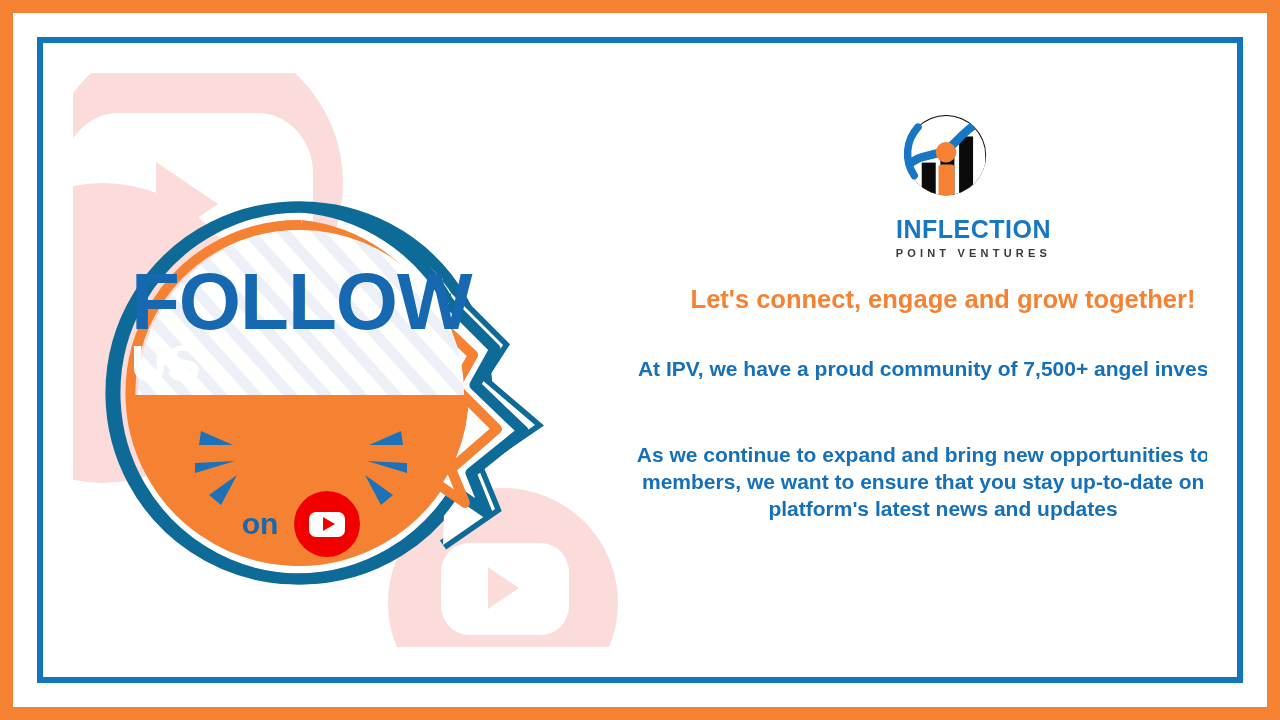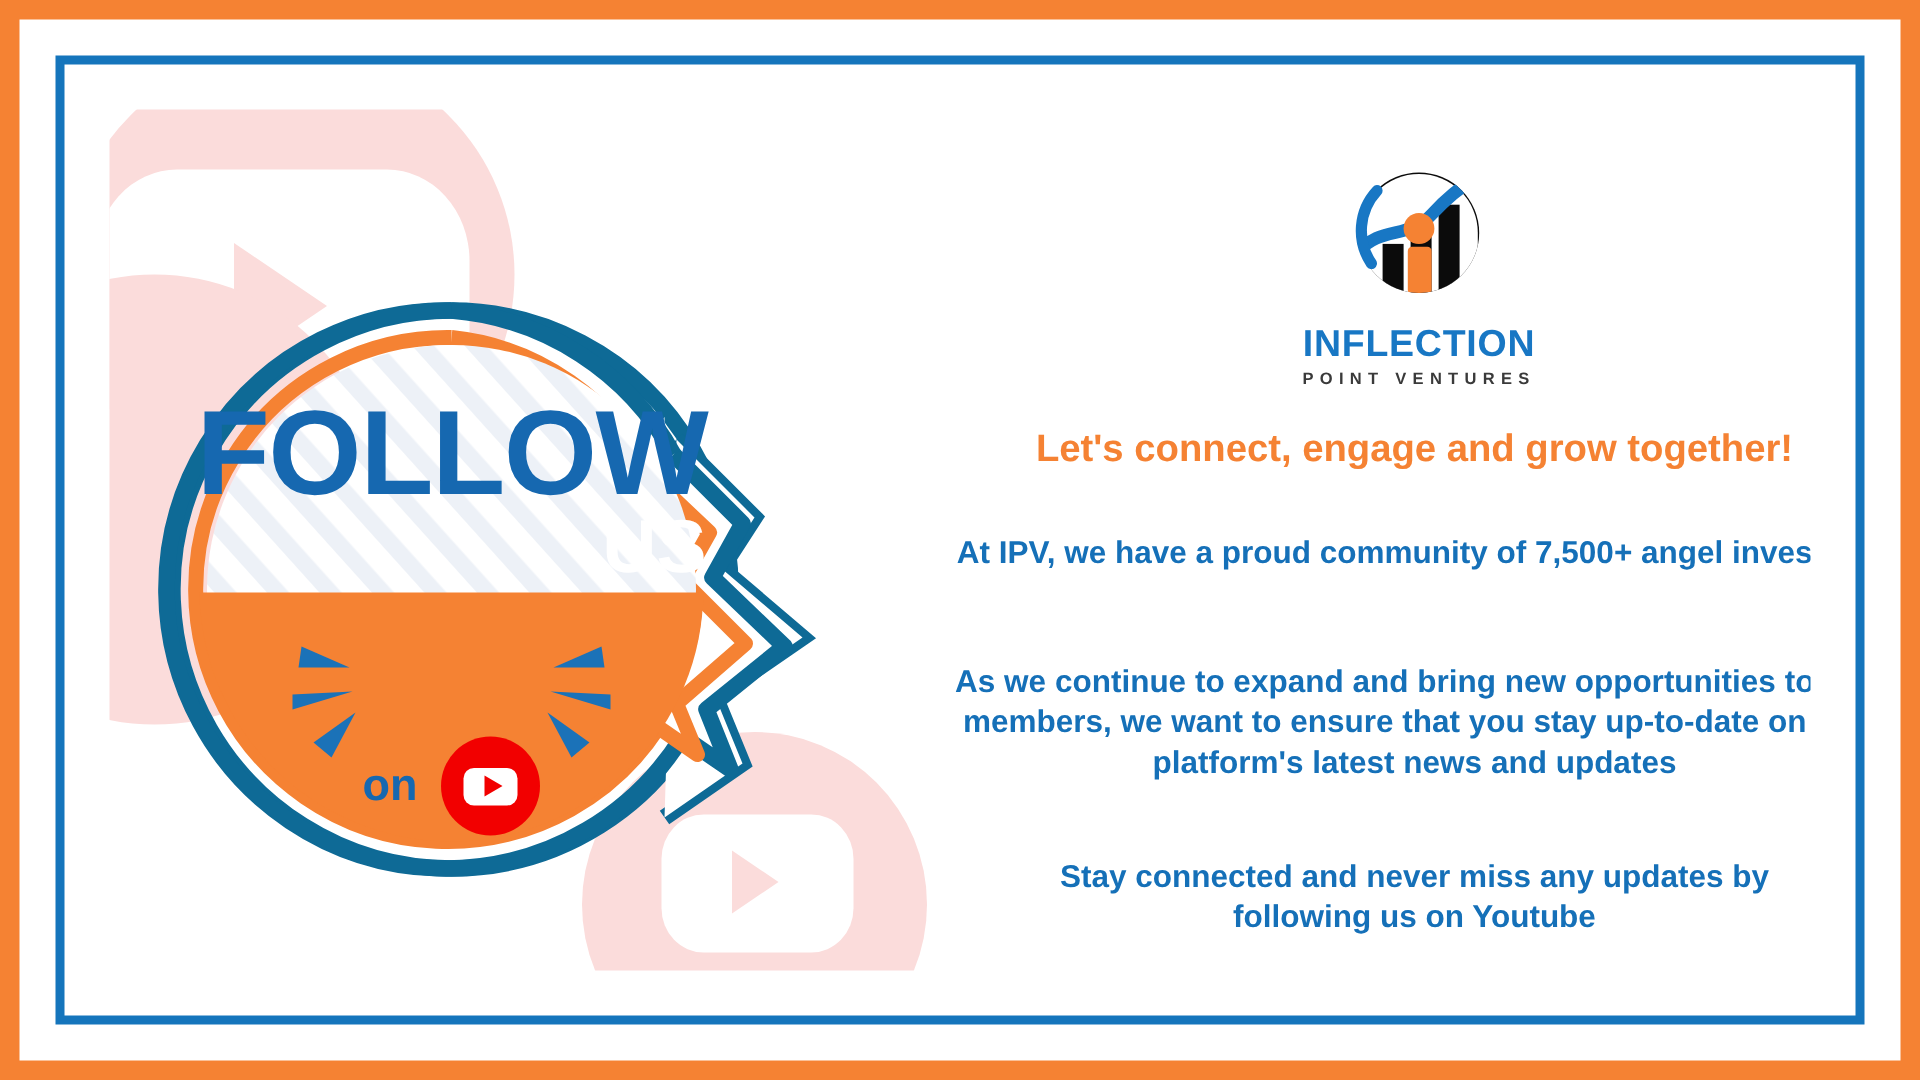--- a/index.html
+++ b/index.html
@@ -61,21 +61,21 @@
     position:absolute;
     left:10px; top:100px;
     width:520px; height:480px;
   }
   #bubble-wrap svg{ width:100%; height:100%; display:block; }
 
   .bubble-content{
     position:absolute;
     left:48px; top:92px;
     width:340px;
-    text-align:right;
+    text-align:left;
     pointer-events:none;
   }
   #follow-word{
     font-size:80px;
     font-weight:bold;
     color:#1668B0;
     letter-spacing:-1px;
     line-height:0.92;
     font-family:"Liberation Sans", sans-serif;
   }
@@ -123,21 +123,21 @@
   
   #right-col{
     position:absolute;
     left:520px; top:0;
     width:700px; height:660px;
   }
   #logo-block{
     position:absolute;
     left:248px; top:28px;
     width:210px;
-    text-align:center;
+    text-align:right;
   }
   #logo-mark{ width:112px;height:112px;margin:0 auto;display:block; }
   #logo-name{
     font-size:25px;
     font-weight:bold;
     color:#1877C4;
     letter-spacing:0.5px;
     margin-top:2px;
     font-family:"Liberation Sans", sans-serif;
   }
@@ -284,23 +284,19 @@
             <div id="logo-name">INFLECTION</div>
             <div id="logo-tagline">POINT VENTURES</div>
           </div>
 
           <div id="headline">Let's connect, engage and grow together!</div>
 
           <div class="para" id="para-1">At IPV, we have a proud community of 7,500+ angel investors</div>
 
           <div class="para" id="para-2">As we continue to expand and bring new opportunities to our members, we want to ensure that you stay up-to-date on our platform's latest news and updates</div>
 
-          <div class="para" id="para-3">
-            <span>Stay connected and never miss any updates by</span><br>
-            <span class="strong">following us on Youtube</span>
-          </div>
 
         </div>
 
       </div>
     </div>
   </div>
 </div>
 
 </body></html>

